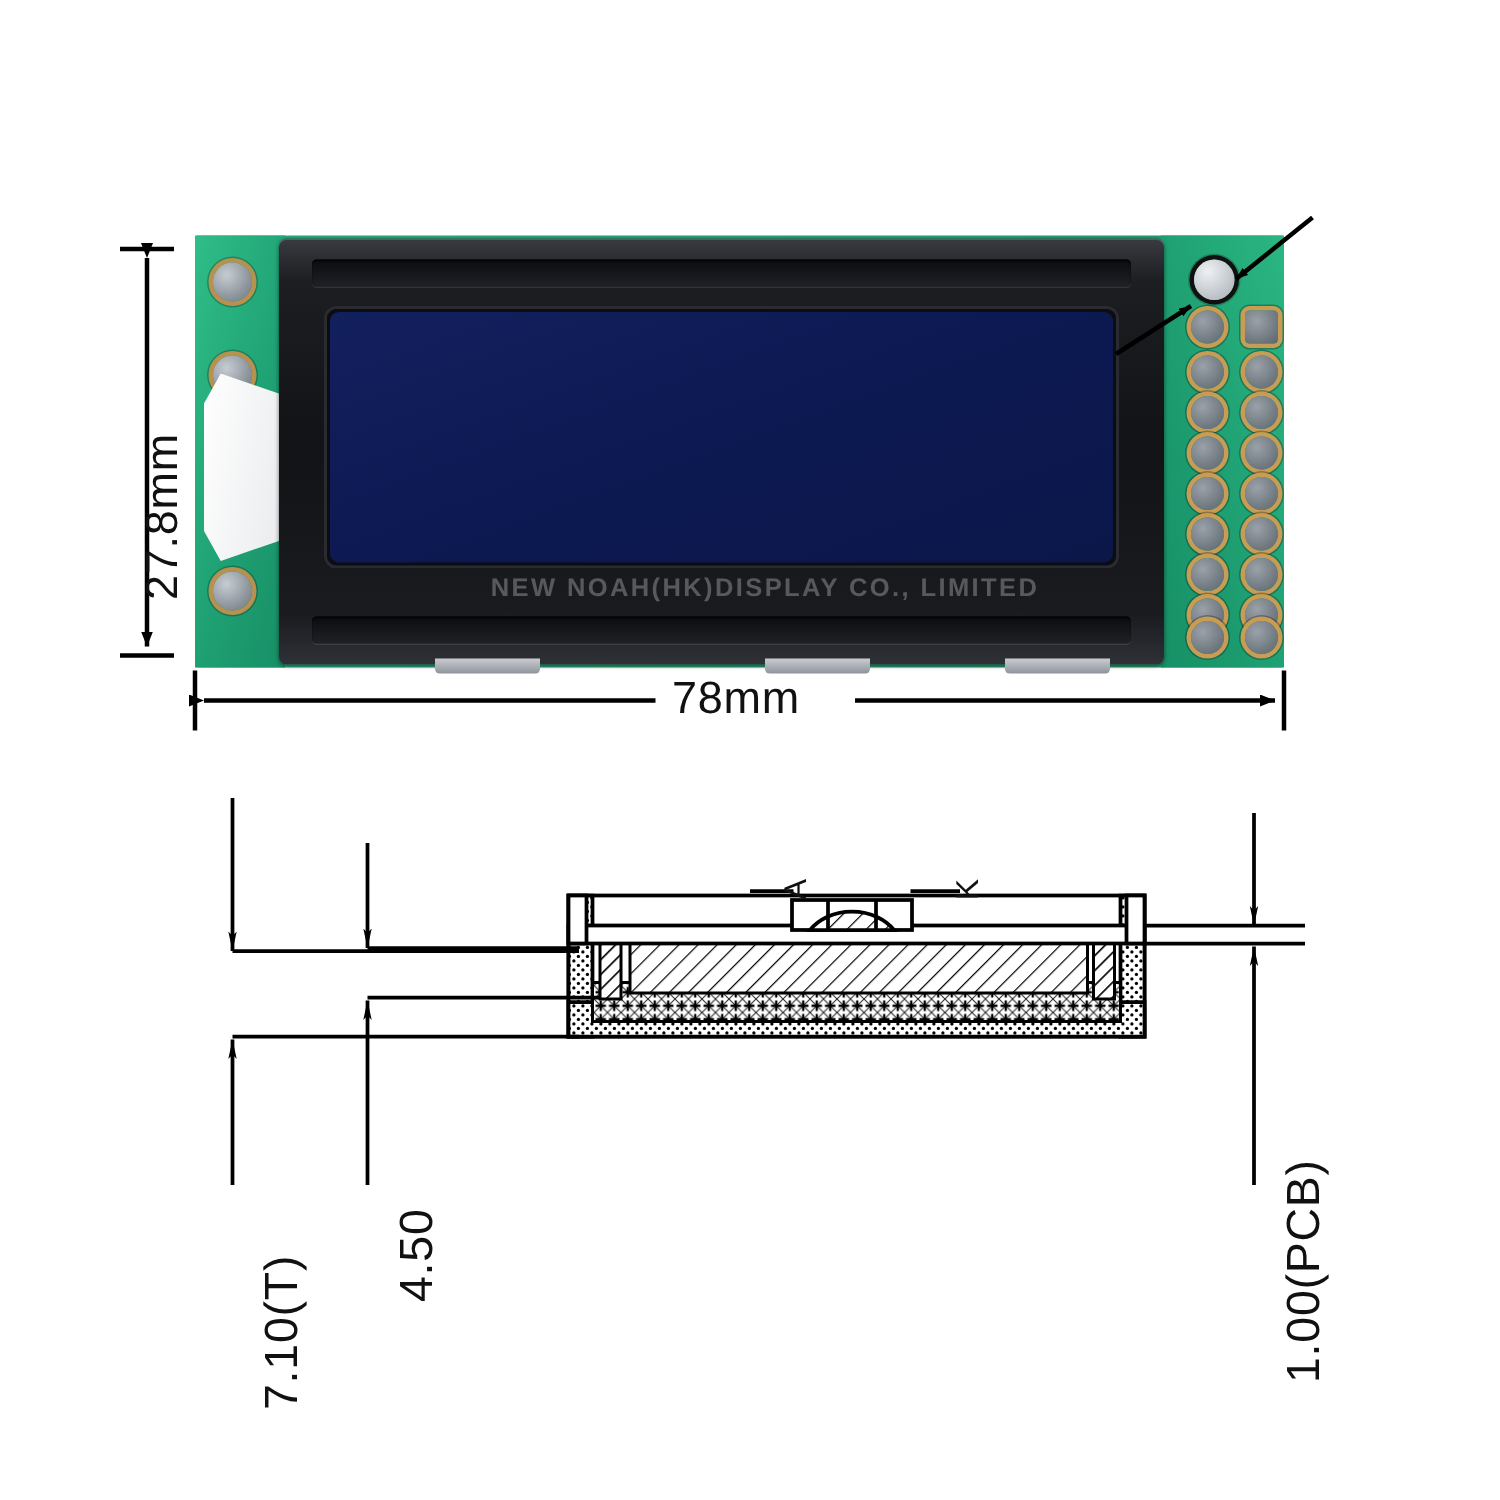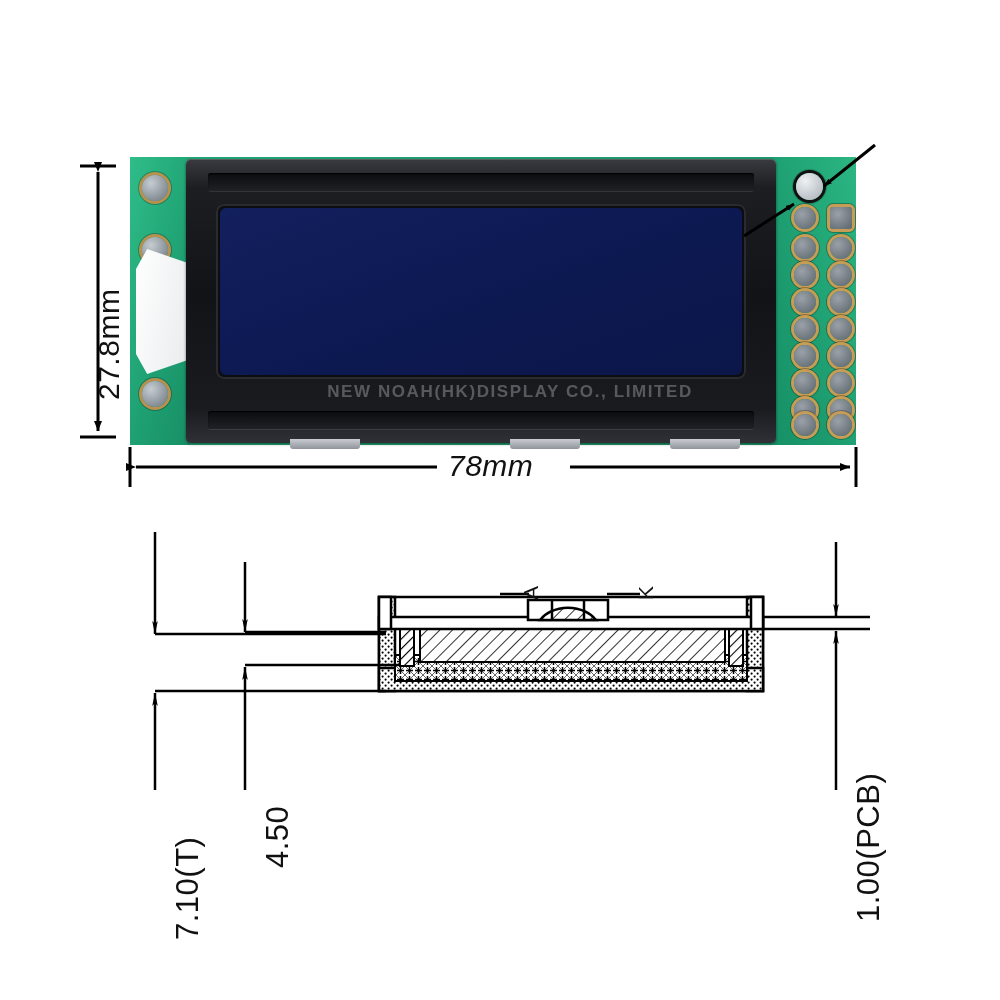--- a/index.html
+++ b/index.html
@@ -235,21 +235,21 @@
         <line x1="836" y1="542" x2="836" y2="617" marker-end="url(#arT)"></line>
         <line x1="763" y1="617" x2="870" y2="617"></line>
         <line x1="763" y1="629" x2="870" y2="629"></line>
         <line x1="836" y1="790" x2="836" y2="631" marker-end="url(#arT)"></line>
       </g>
     </g>
   </svg>
 
   <div class="dimtxt v" style="left:92px;top:400px;transform:rotate(-90deg);">27.8mm</div>
 
-  <div class="dimtxt" style="left:448px;top:449px;font-style:italic;">78mm</div>
+  <div class="dimtxt" style="left:448px;top:449px;">78mm</div>
 
 
   <div class="dimtxt v" style="left:170px;top:940px;transform:rotate(-90deg);font-size:31px;">7.10(T)</div>
 
   <div class="dimtxt v" style="left:260px;top:868px;transform:rotate(-90deg);font-size:31px;">4.50</div>
 
   <div class="dimtxt v" style="left:851px;top:922px;transform:rotate(-90deg);font-size:31px;">1.00(PCB)</div>
 
   <div class="dimtxt v" style="left:519px;top:600px;transform:rotate(-90deg);font-size:21px;">A</div>
 

